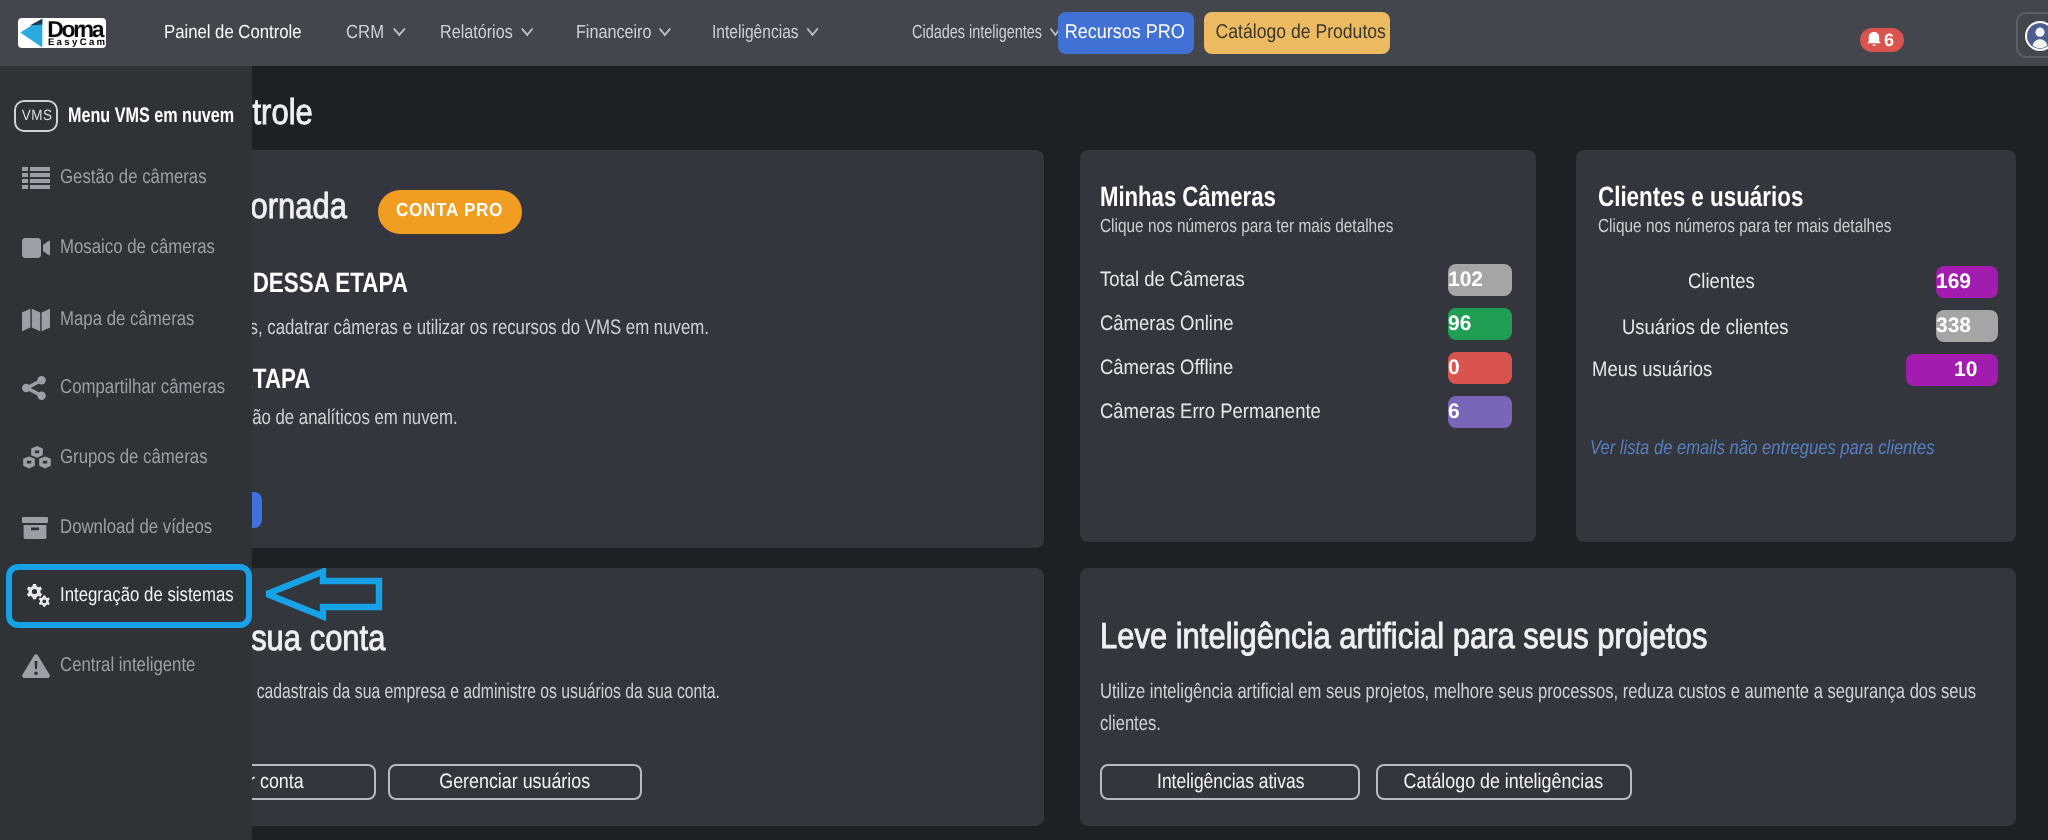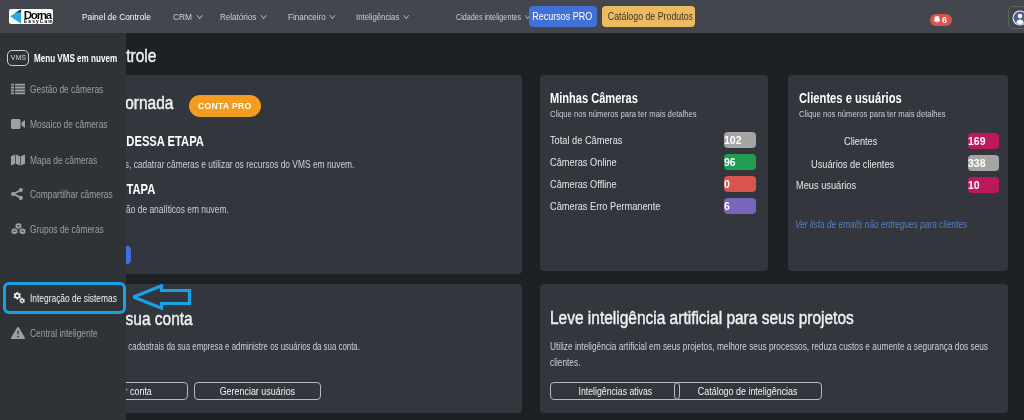--- a/index.html
+++ b/index.html
@@ -55,44 +55,44 @@
   <div class="rowlbl nw" style="left:10px; top:103px;"><span class="sx" style="transform:scaleX(0.88);">Câmeras Offline</span></div>
   <div class="badge" style="right:12.5px; top:101px; width:31.5px; background:#d9534f;">0</div>
   <div class="rowlbl nw" style="left:10px; top:125px;"><span class="sx" style="transform:scaleX(0.88);">Câmeras Erro Permanente</span></div>
   <div class="badge" style="right:12.5px; top:123px; width:31.5px; background:#7a66b9;">6</div>
 </div>
 
 <div class="card" id="card3" style="left:788px; top:75px; width:220px; height:196px;">
   <div class="abs nw" style="left:11px; top:15px; font-size:14px; font-weight:bold; color:#fff;"><span class="sx" style="transform:scaleX(0.8);">Clientes e usuários</span></div>
   <div class="abs nw" style="left:11px; top:33px; font-size:9.5px; color:#c9ced2;"><span class="sx" style="transform:scaleX(0.81);">Clique nos números para ter mais detalhes</span></div>
   <div class="rowlbl nw" style="left:8px; top:60px;padding-left:48px;"><span class="sx" style="transform:scaleX(0.88);">Clientes</span></div>
-  <div class="badge" style="right:9px; top:58px; width:31px; background:#be185d;">169</div>
+  <div class="badge" style="right:9px; top:58px; width:31px; background:#a21caf;">169</div>
   <div class="rowlbl nw" style="left:8px; top:83px;margin-left:15px;"><span class="sx" style="transform:scaleX(0.88);">Usuários de clientes</span></div>
   <div class="badge" style="right:9px; top:80px; width:31px; background:#a5a5a6;">338</div>
   <div class="rowlbl nw" style="left:8px; top:104px;"><span class="sx" style="transform:scaleX(0.88);">Meus usuários</span></div>
-  <div class="badge" style="right:9px; top:101.5px; width:31px; background:#be185d;">10</div>
+  <div class="badge" style="right:9px; top:101.5px; width:46px; background:#a21caf;padding-left:24px;">10</div>
   <div class="abs nw" style="left:7px; top:143.5px; font-size:10px; font-style:italic; color:#567fc2;"><span class="sx" style="transform:scaleX(0.83);">Ver lista de emails não entregues para clientes</span></div>
 </div>
 
 <div class="card" id="card4" style="left:16px; top:284px; width:506px; height:129px;">
   <div class="abs nw" style="left:39px; top:25px;">
       <h2><span class="sx" style="transform:scaleX(0.86);">Dados da sua conta</span></h2>
     </div>
   <div class="abs nw" style="left:48px; top:56px; font-size:10.5px; color:#ced2d6;"><span class="sx" style="transform:scaleX(0.75);">Atualize os dados cadastrais da sua empresa e administre os usuários da sua conta.</span></div>
   <div class="obtn" style="left:51.5px; top:98px; width:120.5px;"><span class="sxc" style="transform:scaleX(0.85);">Editar conta</span></div>
   <div class="obtn" style="left:177.5px; top:98px; width:127px;"><span class="sxc" style="transform:scaleX(0.85);">Gerenciar usuários</span></div>
 </div>
 
 <div class="card" id="card5" style="left:540px; top:284px; width:468px; height:129px;">
   <div class="abs nw" style="left:9.5px; top:24px;">
       <h2><span class="sx" style="transform:scaleX(0.86);">Leve inteligência artificial para seus projetos</span></h2>
     </div>
   <div class="abs" style="left:10px; top:55px; font-size:10.5px; color:#ced2d6; line-height:15.5px; white-space:nowrap;"><span class="sx" style="transform:scaleX(0.79);">Utilize inteligência artificial em seus projetos, melhore seus processos, reduza custos e aumente a segurança dos seus<br>clientes.</span></div>
   <div class="obtn" style="left:10px; top:98px; width:130px;"><span class="sxc" style="transform:scaleX(0.83);">Inteligências ativas</span></div>
-  <div class="obtn" style="left:134px; top:98px; width:148px;"><span class="sxc" style="transform:scaleX(0.85);">Catálogo de inteligências</span></div>
+  <div class="obtn" style="left:148px; top:98px; width:128px;"><span class="sxc" style="transform:scaleX(0.85);">Catálogo de inteligências</span></div>
 </div>
 
 <svg class="abs" style="left:131px; top:284px; z-index:25;" width="64" height="30" viewBox="0 0 64 30">
   <polygon points="2.5,13 30.5,1.8 30.5,6.5 58.5,6.5 58.5,19.5 30.5,19.5 30.5,24.2" fill="none" stroke="#17a2e8" stroke-width="3.2" stroke-linejoin="miter" stroke-miterlimit="2.2"></polygon>
 </svg>
 
 <div class="abs" id="sidebar">
   <div class="abs" style="left:7px; top:16.5px; width:21.5px; height:16.5px; border:1px solid #ced3d8; border-radius:5px; color:#dadee2; font-size:7.5px; line-height:14.5px; text-align:right;"><span class="sxc" style="transform:scaleX(0.9); letter-spacing:0.3px;">VMS</span></div>
   <div class="abs nw" style="left:34px; top:19px; font-size:10.5px; font-weight:bold; color:#fff;"><span class="sx" style="transform:scaleX(0.77);">Menu VMS em nuvem</span></div>
 
@@ -136,20 +136,29 @@
   </div>
   <div class="sideitem" style="top:185.5px;">
     <svg class="icon" width="15" height="12" viewBox="0 0 15 12">
         <g fill="#9ba0a6">
           <path fill-rule="evenodd" d="M4.6 1.2 L7.5 0 L10.4 1.2 L10.4 4.6 L7.5 5.9 L4.6 4.6 Z M6.4 2.2 L6.4 3.6 L8.6 3.6 L8.6 2.2 Z"></path>
           <path fill-rule="evenodd" d="M0.6 6.4 L3.5 5.2 L6.4 6.4 L6.4 9.9 L3.5 11.2 L0.6 9.9 Z M2.4 7.4 L2.4 8.8 L4.6 8.8 L4.6 7.4 Z"></path>
           <path fill-rule="evenodd" d="M8.6 6.4 L11.5 5.2 L14.4 6.4 L14.4 9.9 L11.5 11.2 L8.6 9.9 Z M10.4 7.4 L10.4 8.8 L12.6 8.8 L12.6 7.4 Z"></path>
         </g>
       </svg>
     <span class="lbl">Grupos de câmeras</span>
+  </div>
+  <div class="sideitem" style="top:220.5px;">
+    <svg class="icon" width="13" height="11" viewBox="0 0 13 11">
+        <g fill="#9ba0a6">
+          <rect x="0" y="0" width="13" height="3" rx="0.6"></rect>
+          <path fill-rule="evenodd" d="M0.8 4 L12.2 4 L12.2 10.2 C12.2 10.6 11.8 11 11.4 11 L1.6 11 C1.2 11 0.8 10.6 0.8 10.2 Z M4.5 5.2 L4.5 6.6 L8.5 6.6 L8.5 5.2 Z"></path>
+        </g>
+      </svg>
+    <span class="lbl">Download de vídeos</span>
   </div>
   <div class="sideitem" style="top:255px;">
     <svg class="icon" width="15" height="13" viewBox="0 0 15 13">
         <g fill="#e8eaec">
           <path fill-rule="evenodd" d="M5.5 0.5 L7 0.5 L7.3 1.6 A3 3 0 0 1 8.2 2.1 L9.3 1.7 L10 3 L9.2 3.8 A3 3 0 0 1 9.2 4.8 L10 5.6 L9.3 6.9 L8.2 6.5 A3 3 0 0 1 7.3 7 L7 8.1 L5.5 8.1 L5.2 7 A3 3 0 0 1 4.3 6.5 L3.2 6.9 L2.5 5.6 L3.3 4.8 A3 3 0 0 1 3.3 3.8 L2.5 3 L3.2 1.7 L4.3 2.1 A3 3 0 0 1 5.2 1.6 Z M6.25 3 A1.3 1.3 0 1 0 6.25 5.6 A1.3 1.3 0 1 0 6.25 3 Z"></path>
           <path fill-rule="evenodd" d="M10.6 6.3 L11.7 6.3 L11.9 7.1 A2.2 2.2 0 0 1 12.6 7.5 L13.4 7.2 L13.9 8.1 L13.3 8.7 A2.2 2.2 0 0 1 13.3 9.5 L13.9 10.1 L13.4 11 L12.6 10.7 A2.2 2.2 0 0 1 11.9 11.1 L11.7 11.9 L10.6 11.9 L10.4 11.1 A2.2 2.2 0 0 1 9.7 10.7 L8.9 11 L8.4 10.1 L9 9.5 A2.2 2.2 0 0 1 9 8.7 L8.4 8.1 L8.9 7.2 L9.7 7.5 A2.2 2.2 0 0 1 10.4 7.1 Z M11.15 8.2 A0.95 0.95 0 1 0 11.15 10.1 A0.95 0.95 0 1 0 11.15 8.2 Z"></path>
         </g>
       </svg>
     <span class="lbl" style="color:#f0f2f3;">Integração de sistemas</span>
   </div>

